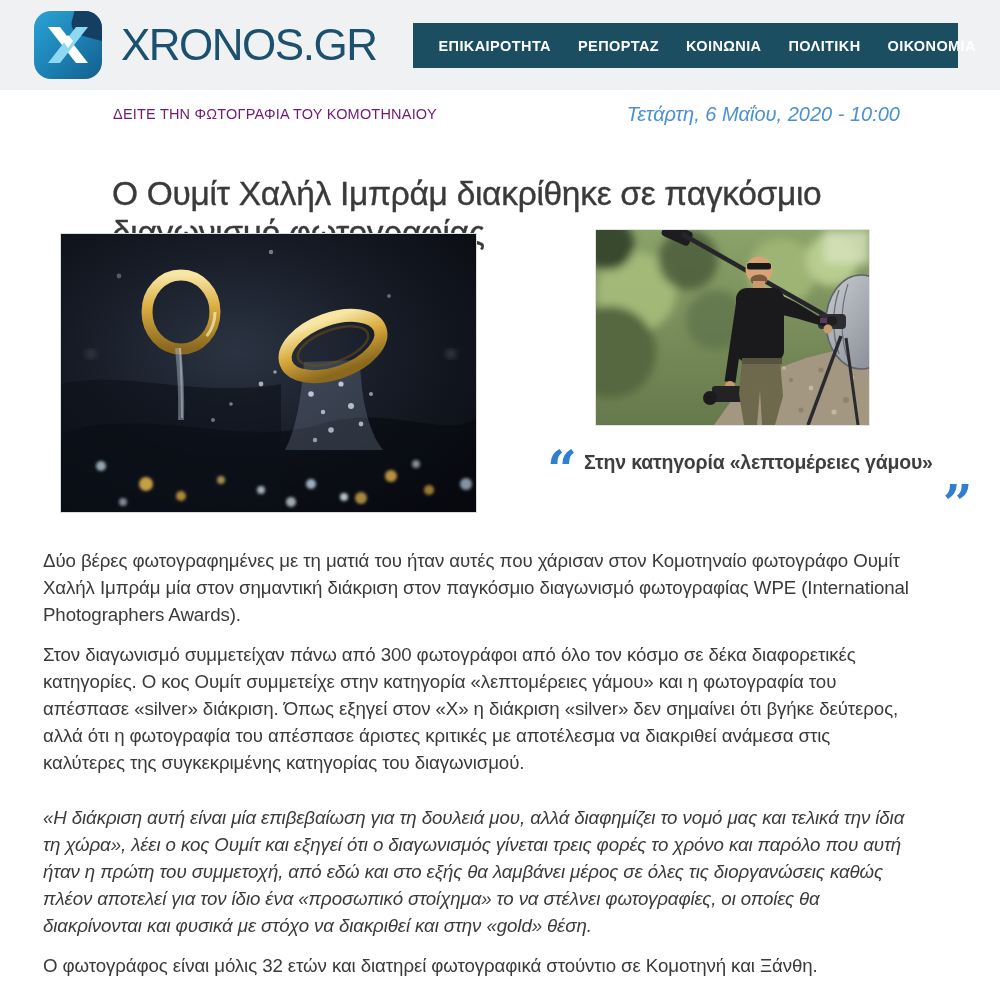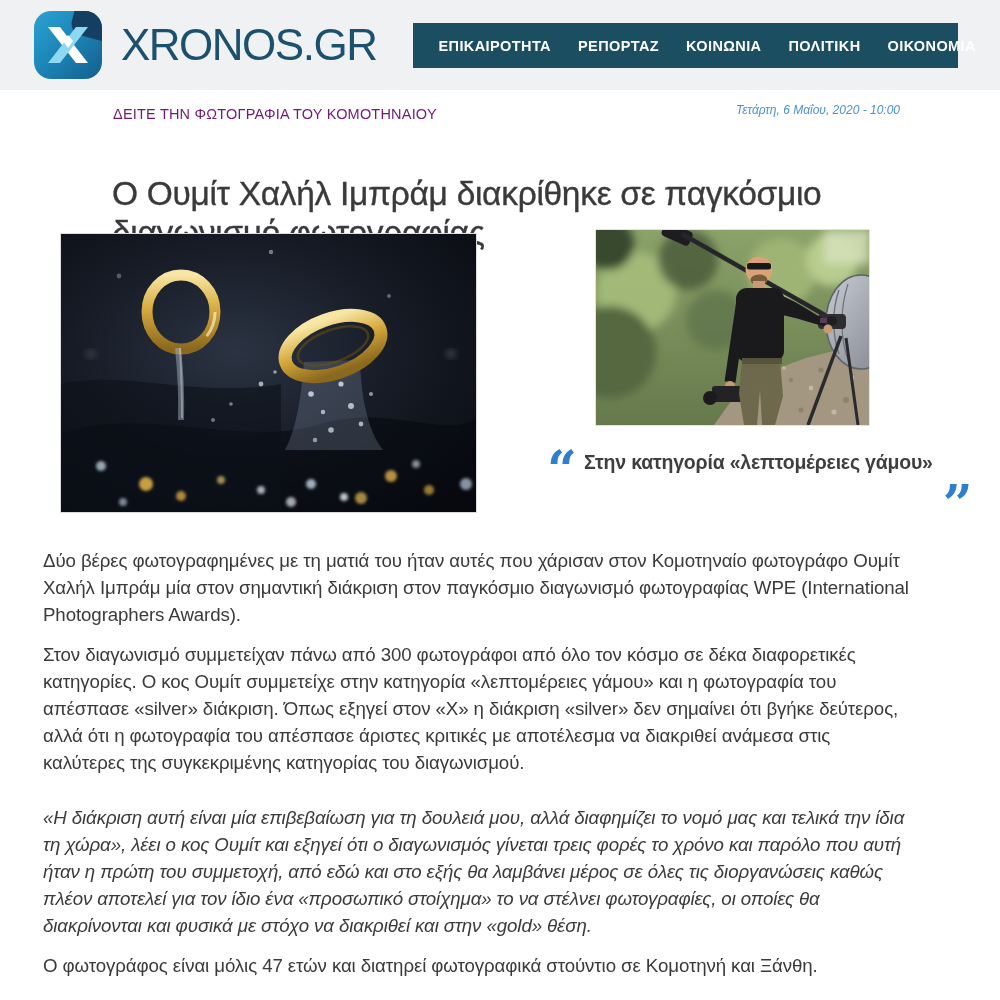--- a/index.html
+++ b/index.html
@@ -19,21 +19,21 @@
                 color:#1b506e; line-height:68px; }
 
   .nav { position:absolute; left:413px; top:23px; width:545px; height:45px; background:#1c4e61;
          display:flex; align-items:center; padding:0 10px 0 12px; }
   .nav-item { color:#fff; font-size:14.5px; font-weight:bold; letter-spacing:.4px;
               padding:0 13.5px; cursor:pointer; white-space:nowrap;text-align:center; }
   .nav-caret { color:#fff; font-size:13px; padding:0 12px 0 10px; cursor:pointer; }
 
   
   .kicker { position:absolute; left:113px; top:106px; font-size:14.5px; color:#701a75; letter-spacing:.2px; }
-  .date   { position:absolute; right:100px; top:103px; font-size:12px; font-style:italic; color:#4b90d3; }
+  .date   { position:absolute; right:100px; top:103px; font-size:20px; font-style:italic; color:#4b90d3; }
   .title  { position:absolute; left:112px; top:134px; width:800px; font-size:33.5px; line-height:39px;
             color:#3a3a3a; font-weight:500; letter-spacing:-.3px;margin-top:40px; -webkit-text-stroke:.35px #3a3a3a; }
 
   
   .fig { position:absolute; border:1px solid #dcdcdc; background:#000; }
   .fig-left  { left:60px;  top:233px; width:417px; height:280px; }
   .fig-right { left:595px; top:229px; width:275px; height:197px; border-color:#e3e3e3; }
   .fig svg { display:block; }
 
   
@@ -235,16 +235,16 @@
   <div class="pullquote">
     <span class="q-open">“</span>
     <span class="q-text">Στην κατηγορία «λεπτομέρειες γάμου»</span>
     <span class="q-close">”</span>
   </div>
 
   <div class="body-text">
     <p>Δύο βέρες φωτογραφημένες με τη ματιά του ήταν αυτές που χάρισαν στον Κομοτηναίο φωτογράφο Ουμίτ Χαλήλ Ιμπράμ μία στον σημαντική διάκριση στον παγκόσμιο διαγωνισμό φωτογραφίας WPE (International Photographers Awards).</p>
     <p>Στον διαγωνισμό συμμετείχαν πάνω από 300 φωτογράφοι από όλο τον κόσμο σε δέκα διαφορετικές κατηγορίες. Ο κος Ουμίτ συμμετείχε στην κατηγορία «λεπτομέρειες γάμου» και η φωτογραφία του απέσπασε «silver» διάκριση. Όπως εξηγεί στον «Χ» η διάκριση «silver» δεν σημαίνει ότι βγήκε δεύτερος, αλλά ότι η φωτογραφία του απέσπασε άριστες κριτικές με αποτέλεσμα να διακριθεί ανάμεσα στις καλύτερες της συγκεκριμένης κατηγορίας του διαγωνισμού.</p>
     <p class="quote-para">«Η διάκριση αυτή είναι μία επιβεβαίωση για τη δουλειά μου, αλλά διαφημίζει το νομό μας και τελικά την ίδια τη χώρα», λέει ο κος Ουμίτ και εξηγεί ότι ο διαγωνισμός γίνεται τρεις φορές το χρόνο και παρόλο που αυτή ήταν η πρώτη του συμμετοχή, από εδώ και στο εξής θα λαμβάνει μέρος σε όλες τις διοργανώσεις καθώς πλέον αποτελεί για τον ίδιο ένα «προσωπικό στοίχημα» το να στέλνει φωτογραφίες, οι οποίες θα διακρίνονται και φυσικά με στόχο να διακριθεί και στην «gold» θέση.</p>
-    <p>Ο φωτογράφος είναι μόλις 47 ετών και διατηρεί φωτογραφικά στούντιο σε Κομοτηνή και Ξάνθη.</p>
+    <p>Ο φωτογράφος είναι μόλις 32 ετών και διατηρεί φωτογραφικά στούντιο σε Κομοτηνή και Ξάνθη.</p>
   </div>
 
 </div>
 
 </body></html>

